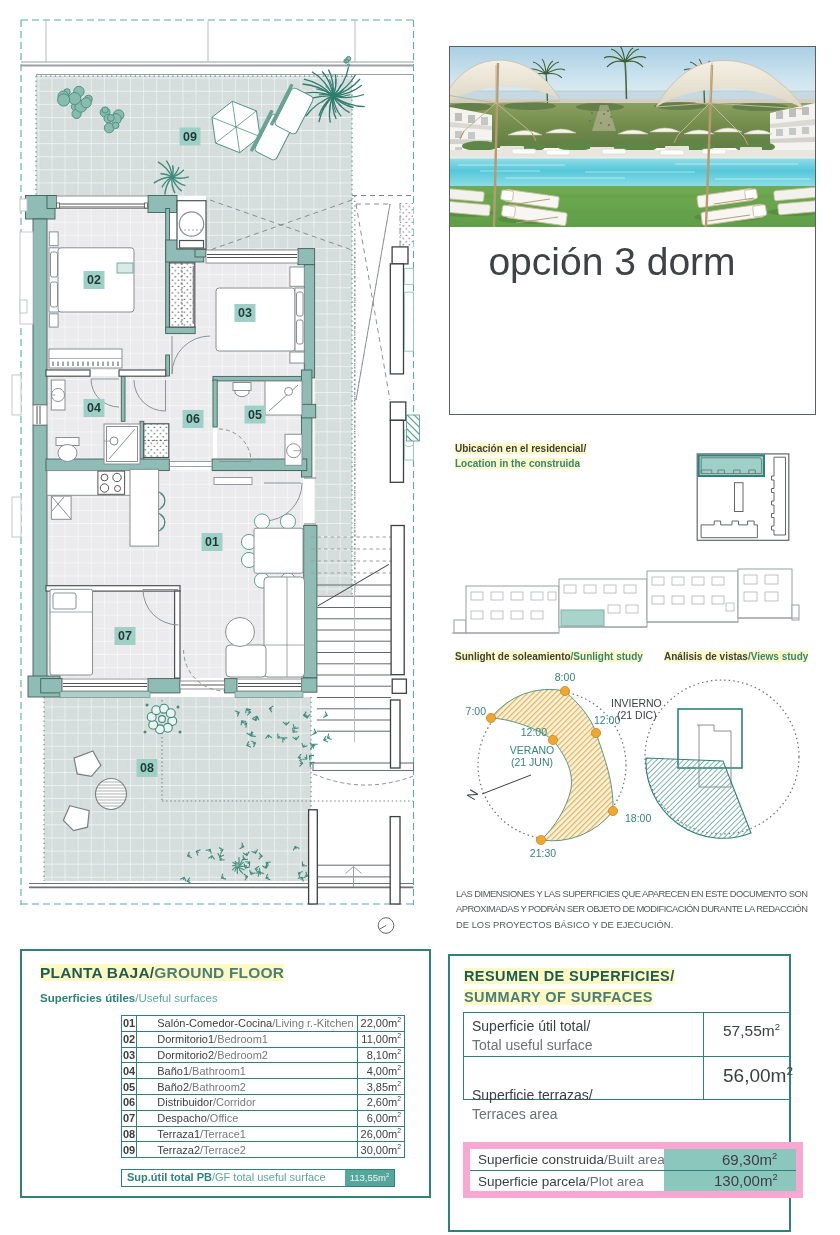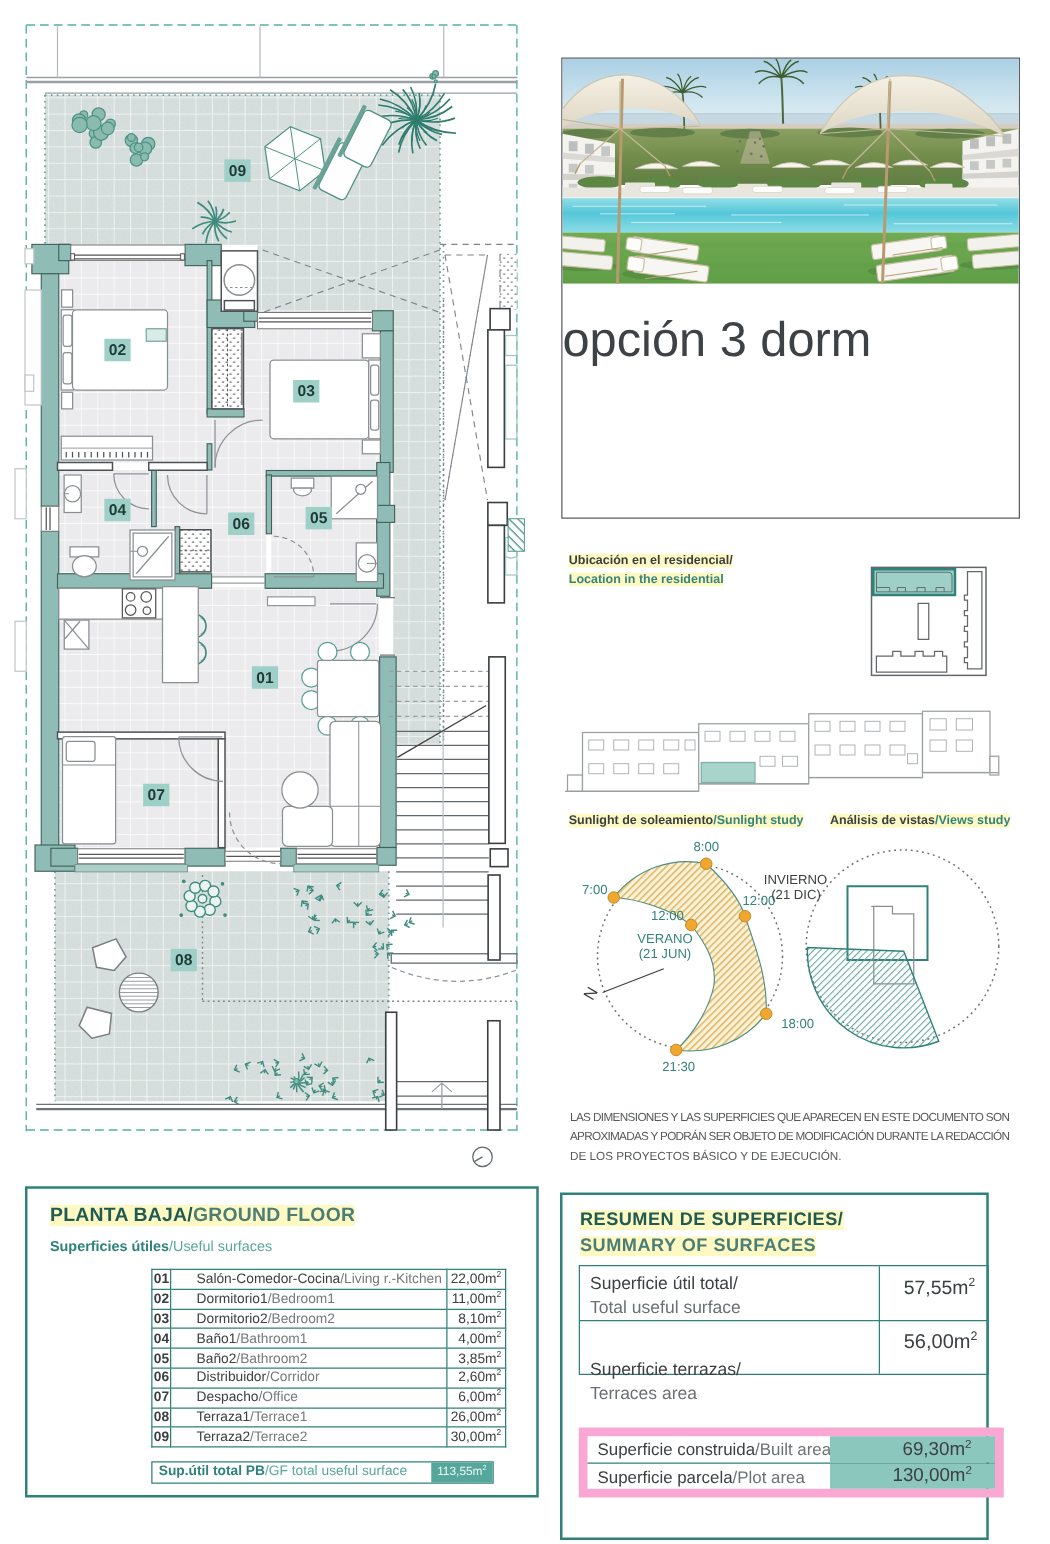--- a/index.html
+++ b/index.html
@@ -1100,28 +1100,28 @@
 <path d="M206 60 Q228 20 264 14 Q302 10 330 36 Q344 46 354 62 Q312 40 268 42 Q232 44 206 60 Z" fill="url(#canopy)"></path>
 <path d="M206 60 Q228 20 264 14 Q302 10 330 36 Q344 46 354 62" fill="none" stroke="#cdc5b2" stroke-width="1"></path>
 <path d="M262 18 L256 180" stroke="#b99a6e" stroke-width="2.4"></path>
 <g stroke="#c4b795" stroke-width="1">
           <path d="M260 56 L206 60 M260 56 L354 62 M260 56 L228 88 M260 56 L294 90 M260 56 L262 16"></path>
         </g>
 <path d="M228 88 L224 96 M294 90 L298 98" stroke="#b99a6e" stroke-width="1.2"></path>
 </g>
 </svg>
 
-<div class="abs" style="left:0;top:191px;width:324px;text-align:left;">
+<div class="abs" style="left:0;top:180px;width:324px;text-align:center;">
 <div style="font-size:39px;color:#3f4245;letter-spacing:0px;margin-top:13px;">opción 3 dorm</div>
 </div>
 </div>
 
 <div class="abs" style="left:455px;top:442px;width:240px;font-size:10px;font-weight:bold;color:#3a3f42;line-height:14.5px;">
 <span class="hl">Ubicación en el residencial/</span><br>
-<span class="hl" style="color:#35847c;">Location in the residential</span>
+<span class="hl" style="color:#35847c;">Location in the construida</span>
 </div>
 
 <svg class="abs" style="left:695px;top:452px" width="100" height="95" viewBox="0 0 100 95">
 <rect x="2.2" y="1.9" width="91.6" height="86.4" fill="#fff" stroke="#63676a" stroke-width="1.2"></rect>
 
 <rect x="3.6" y="3.4" width="65.4" height="20.6" fill="#9fd0c7" stroke="#2e827a" stroke-width="2"></rect>
 <path d="M6.2 5.8 H64 Q66.6 5.8 66.6 8.4 V21.5 H6.2 Z M6.2 21.5 V18 H16.8 V21.5 M22.9 21.5 V18 H29.4 V21.5 M38.6 21.5 V18 H45.1 V21.5 M53.8 21.5 V18 H60.3 V21.5" fill="none" stroke="#5f6f6c" stroke-width="0.8"></path>
 
 <rect x="39.5" y="30.7" width="8.5" height="28.8" fill="#fff" stroke="#63676a" stroke-width="1"></rect>
 
@@ -1316,21 +1316,21 @@
 
 <div class="abs" style="left:14px;top:10px;font-size:14.5px;font-weight:bold;letter-spacing:0.4px;color:#1d5b54;line-height:21px;">
 <span class="hl">RESUMEN DE SUPERFICIES/</span><br><span class="hl" style="color:#4a7e77;">SUMMARY OF SURFACES</span></div>
 
 <div class="abs" style="left:13px;top:56px;width:326px;height:86px;border:1px solid #2e827a;">
 <div style="position:absolute;left:239px;top:0;width:1px;height:100%;background:#2e827a;"></div>
 <div style="position:absolute;left:0;top:43px;width:100%;height:1px;background:#2e827a;"></div>
 <div style="position:absolute;left:8px;top:4px;font-size:14px;color:#3c4043;line-height:19px;">Superficie útil total/<br><span style="color:#6b7074;">Total useful surface</span></div>
 <div style="position:absolute;left:259px;top:9px;font-size:15.5px;color:#3c4043;">57,55m<sup>2</sup></div>
 <div style="position:absolute;left:8px;top:47px;font-size:14px;color:#3c4043;line-height:19px;margin-top:26px;">Superficie terrazas/<br><span style="color:#6b7074;">Terraces area</span></div>
-<div style="position:absolute;left:259px;top:52px;font-size:16px;color:#3c4043;">56,00m<sup>2</sup></div>
+<div style="position:absolute;left:259px;top:52px;font-size:19px;color:#3c4043;">56,00m<sup>2</sup></div>
 </div>
 
 <div class="abs" style="left:13px;top:186px;width:326px;height:42px;border:7px solid #f9a8d4;font-size:13.5px;color:#3c4043;">
 <div style="position:absolute;left:0;top:20.5px;width:100%;height:1px;background:#2e827a;"></div>
 <div style="position:absolute;left:8px;top:3px;">Superficie construida<span style="color:#6b7074;">/Built area</span></div>
 <div style="position:absolute;left:194px;top:0;width:132px;height:20.5px;background:#8cc7bd;"></div>
 <div style="position:absolute;left:194px;top:21.5px;width:132px;height:20.5px;background:#8cc7bd;"></div>
 <div style="position:absolute;left:252px;top:2px;font-size:15px;">69,30m<sup>2</sup></div>
 <div style="position:absolute;left:8px;top:25px;">Superficie parcela<span style="color:#6b7074;">/Plot area</span></div>
 <div style="position:absolute;left:244px;top:23px;font-size:15px;">130,00m<sup>2</sup></div>

